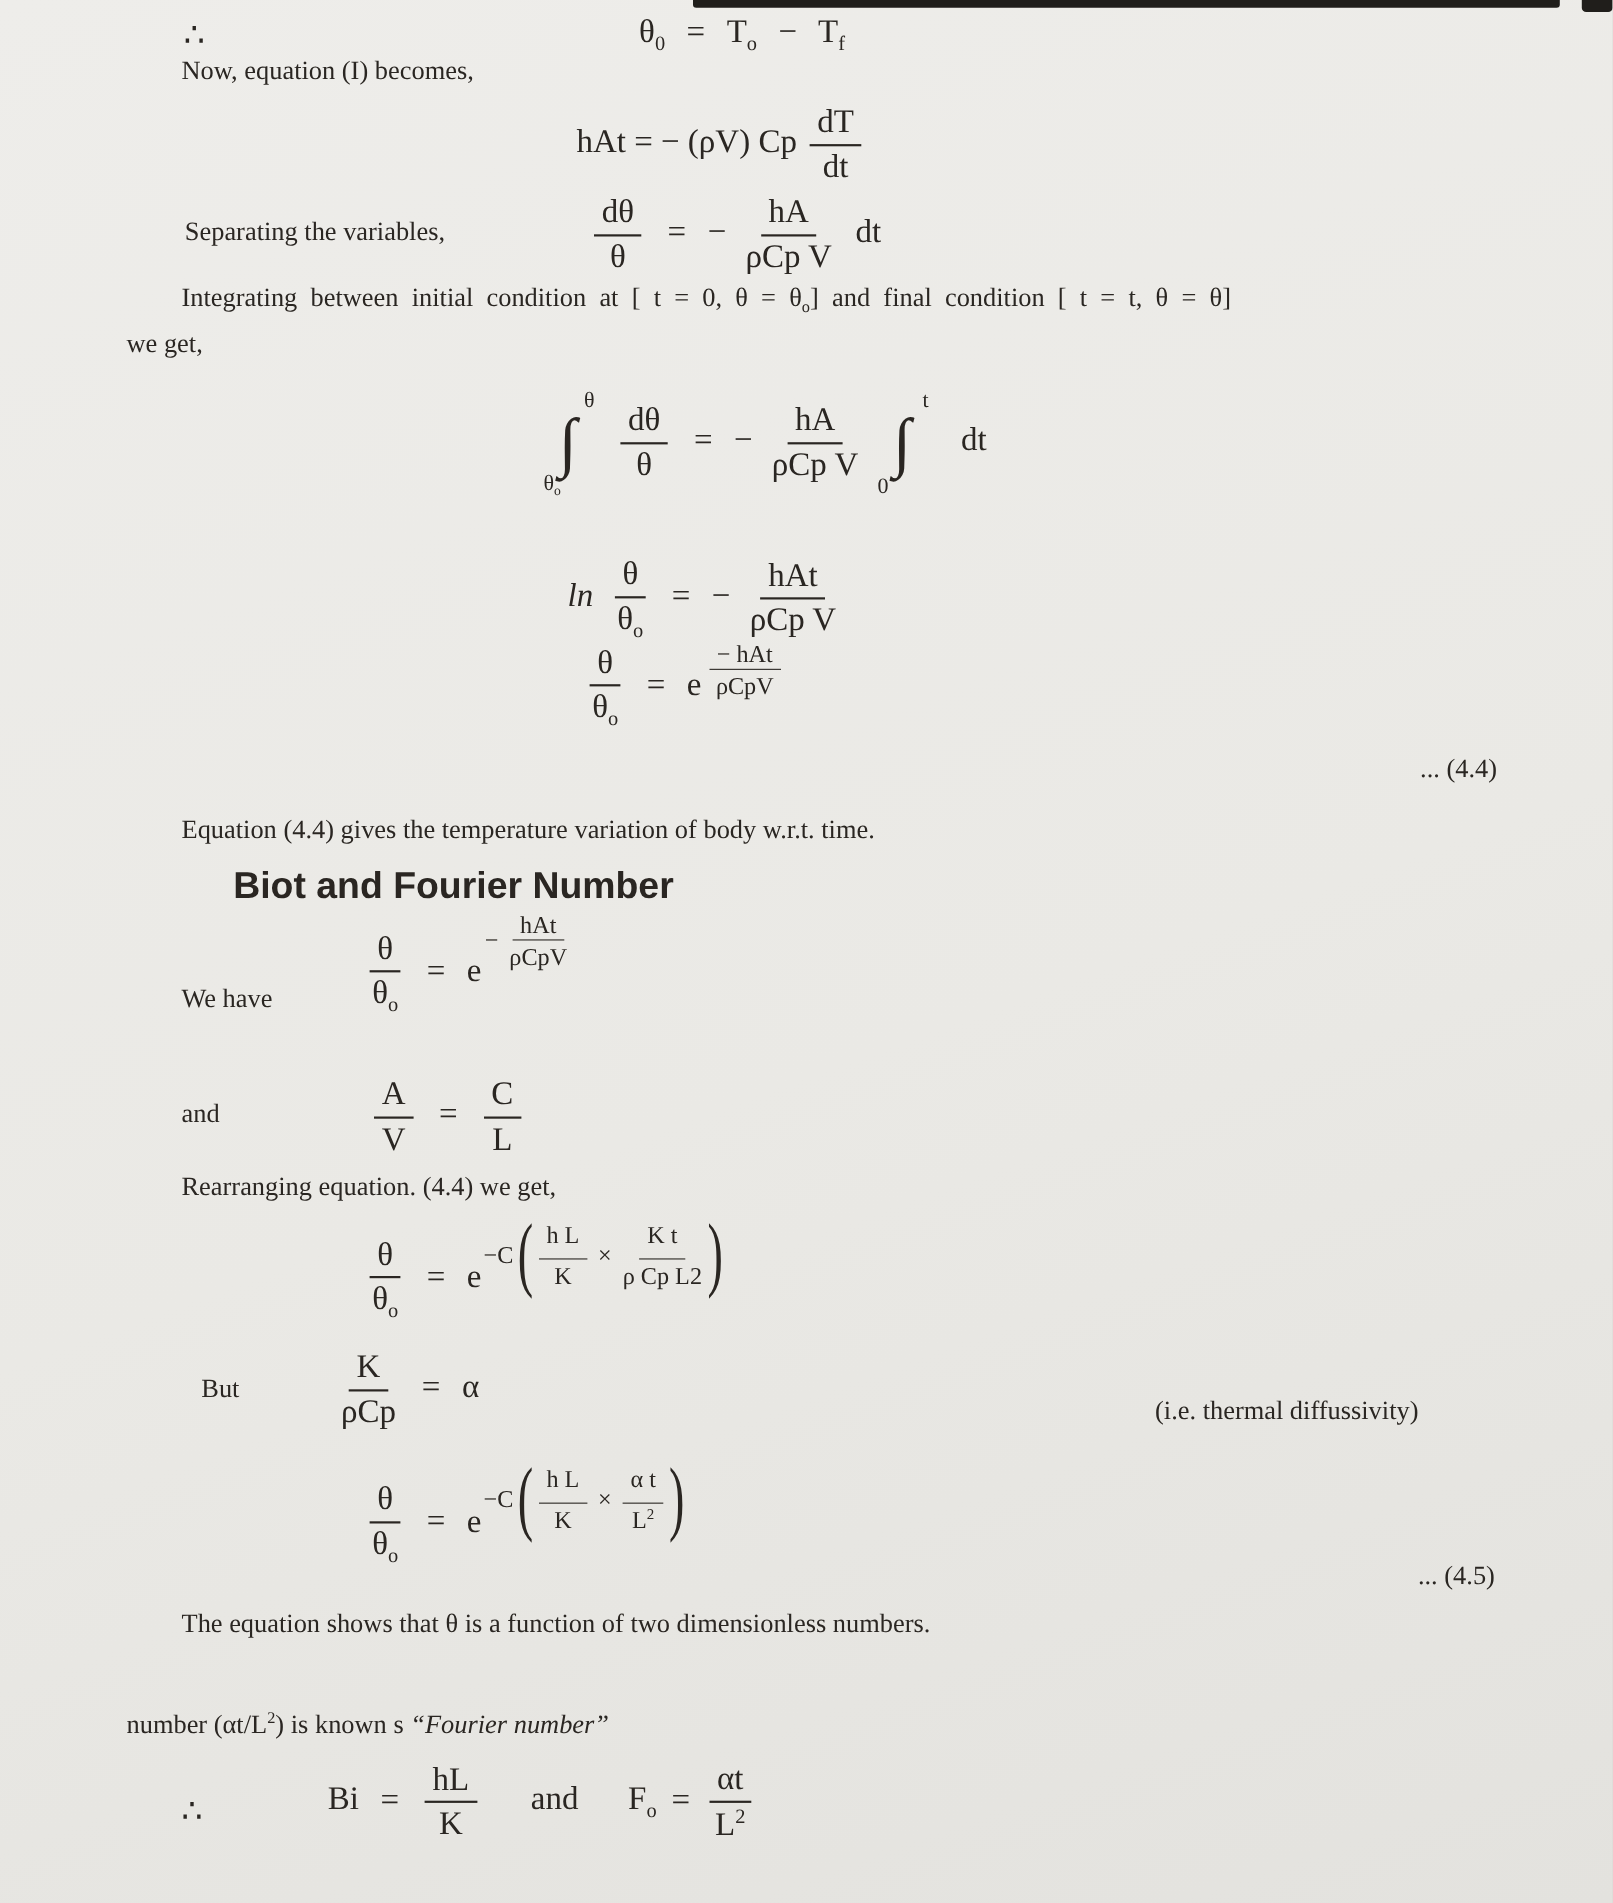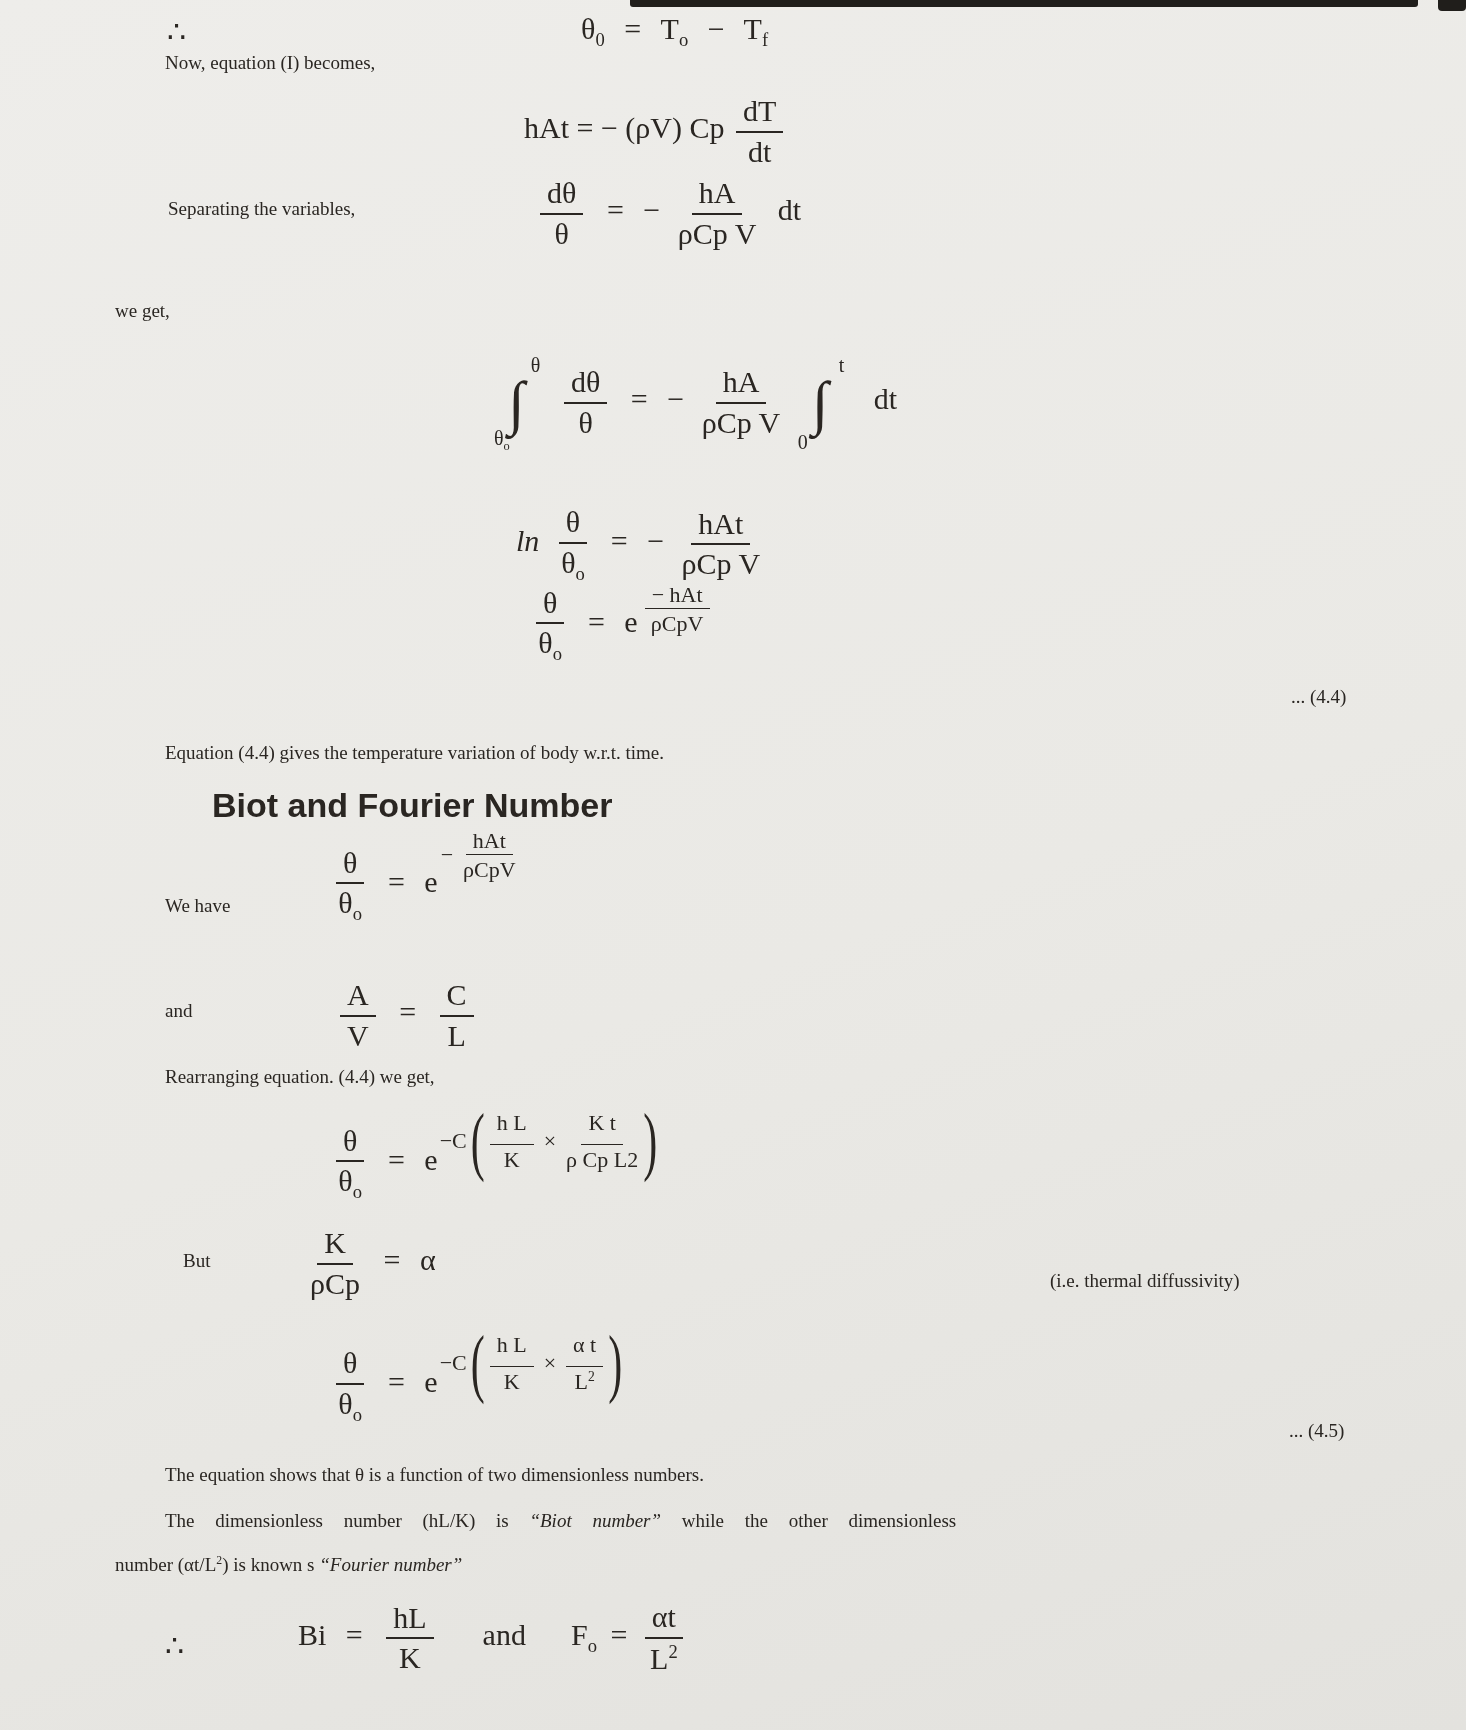--- a/index.html
+++ b/index.html
@@ -8,21 +8,21 @@
   #page {
     position: relative;
     width: 1466px;
     height: 1730px;
     background: linear-gradient(160deg, #eeedea 0%, #eae9e5 55%, #e3e2de 100%);
     color: var(--ink);
     font-family: "Liberation Serif", "DejaVu Serif", serif;
     overflow: hidden;
   }
   .abs { position: absolute; white-space: nowrap; }
-  .txt { font-size: 19px; }
+  .txt { font-size: 24px; }
   .eq  { font-size: 30px; }
   .frac {
     display: inline-flex; flex-direction: column; align-items: center;
     vertical-align: middle; margin: 0 4px; line-height: 1.15; text-align: center;
   }
   .frac .num { padding: 0 7px 2px; border-bottom: 2px solid var(--ink); }
   .frac .den { padding-top: 2px; }
   .op { margin: 0 12px; }
   .minus { margin-right: 6px; }
   .tail { margin-left: 10px; }
@@ -94,20 +94,23 @@
     </span>
     <span class="op">=</span>
     <span class="minus">−</span>
     <span class="frac">
       <span class="num">hA</span>
       <span class="den">ρCp V</span>
     </span>
     <span class="tail">dt</span>
   </div>
 
+  <div class="abs txt wordsp-med" style="left:165px; top:258px;">
+    <span>Integrating between initial condition at [ t = 0, θ = θ</span><sub>o</sub><span>] and final condition [ t = t, θ = θ]</span>
+  </div>
   <div class="abs txt" style="left:115px; top:300px;">
     <span>we get,</span>
   </div>
 
   <div class="abs eq" style="left:488px; top:365px;">
     <span class="integral">
       <span class="int-glyph">∫</span>
       <span class="int-up"><span>θ</span></span>
       <span class="int-lo"><span>θ</span><sub>o</sub></span>
     </span>
@@ -263,23 +266,20 @@
         <span class="bigp">)</span>
       </span>
   </div>
   <div class="abs txt" style="left:1289px; top:1420px;">
     <span>... (4.5)</span>
   </div>
 
   <div class="abs txt" style="left:165px; top:1464px;">
     <span>The equation shows that θ is a function of two dimensionless numbers.</span>
   </div>
-  <div class="abs txt wordsp-wide" style="left:165px; top:1510px;">
-    <span>The dimensionless number (hL/K) is </span><span class="it">“Biot number”</span><span> while the other dimensionless</span>
-  </div>
   <div class="abs txt" style="left:115px; top:1554px;">
     <span>number (αt/L</span><sup>2</sup><span>) is known s </span><span class="it">“Fourier number”</span>
   </div>
 
   <div class="abs eq" style="left:165px; top:1628px;">
     <span>∴</span>
   </div>
   <div class="abs eq" style="left:298px; top:1600px;">
     <span>Bi</span>
     <span class="op">=</span>

